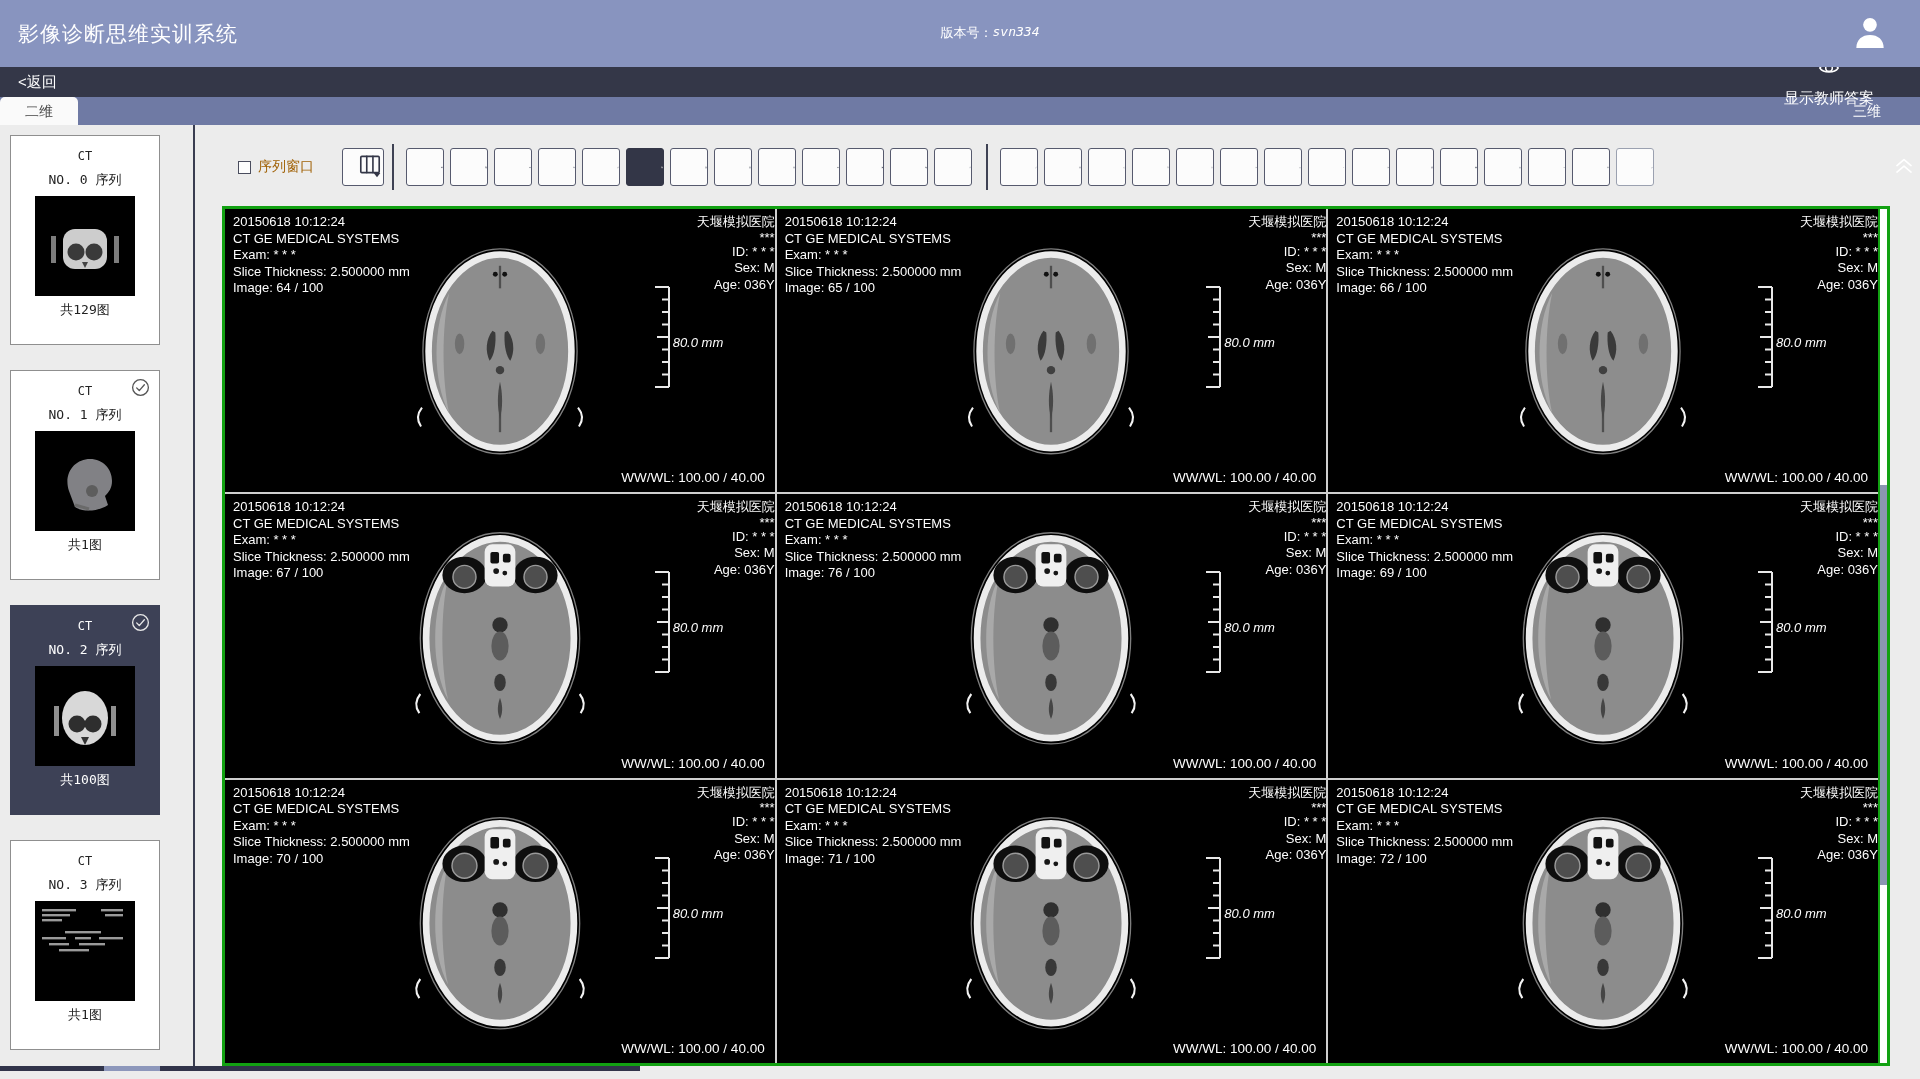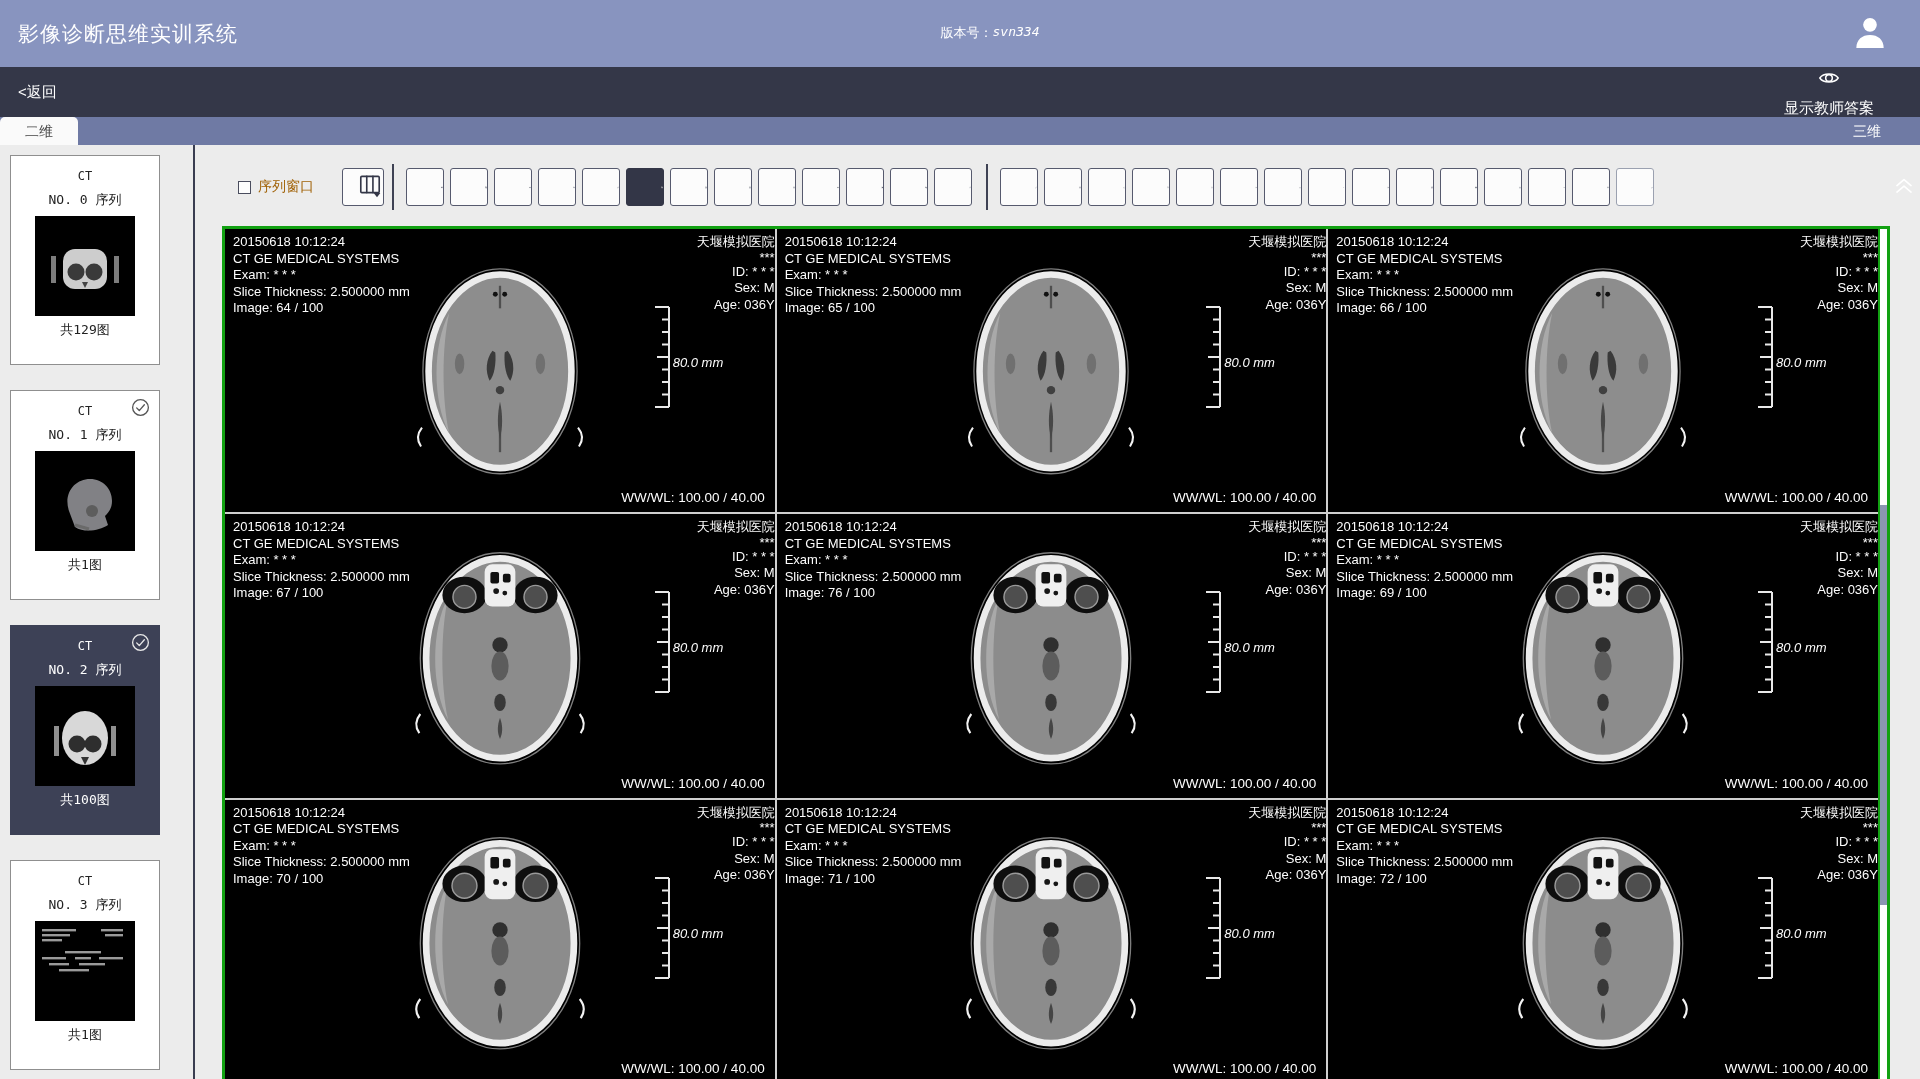--- a/index.html
+++ b/index.html
@@ -15,21 +15,21 @@
   .header {
     height:67px; background:var(--header-bg,#8894bf);
     position:relative; display:flex; align-items:center;
   }
   .app-title { color:#fff; font-size:21px; margin-left:18px; letter-spacing:1px; }
   .version { position:absolute; left:990px; transform:translateX(-50%); top:24px;
     color:#fff; font-size:13px; display:flex; gap:0; }
   .version .val { font-family:"DejaVu Sans Mono", monospace;font-style:italic; }
   .user-icon { position:absolute; right:30px; top:13px; color:#fff; cursor:pointer; }
   
-  .navbar { height:50px; background:var(--bar-bg,#343748); display:flex; align-items:center; color:#fff; }
+  .navbar { height:30px; background:var(--bar-bg,#343748); display:flex; align-items:center; color:#fff; }
   .back-btn { margin-left:18px; font-size:15px; cursor:pointer; }
   .show-answer { margin-left:auto; margin-right:46px; display:flex; align-items:center; gap:9px; font-size:15px; cursor:pointer;flex-direction:column; }
   .show-answer svg { display:block; }
   
   .tabstrip { height:28px; background:var(--strip-bg,#6f7aa4); display:flex; justify-content:space-between; }
   .tab { min-width:78px; padding:0 12px; text-align:center; line-height:28px; font-size:14px; color:#fff; cursor:pointer; }
   .tab.active { background:#fafafa; color:#444; border-radius:5px 5px 0 0; }
   .tab:last-child { margin-right:14px; }
   
   .content { position:relative; height:946px; }

